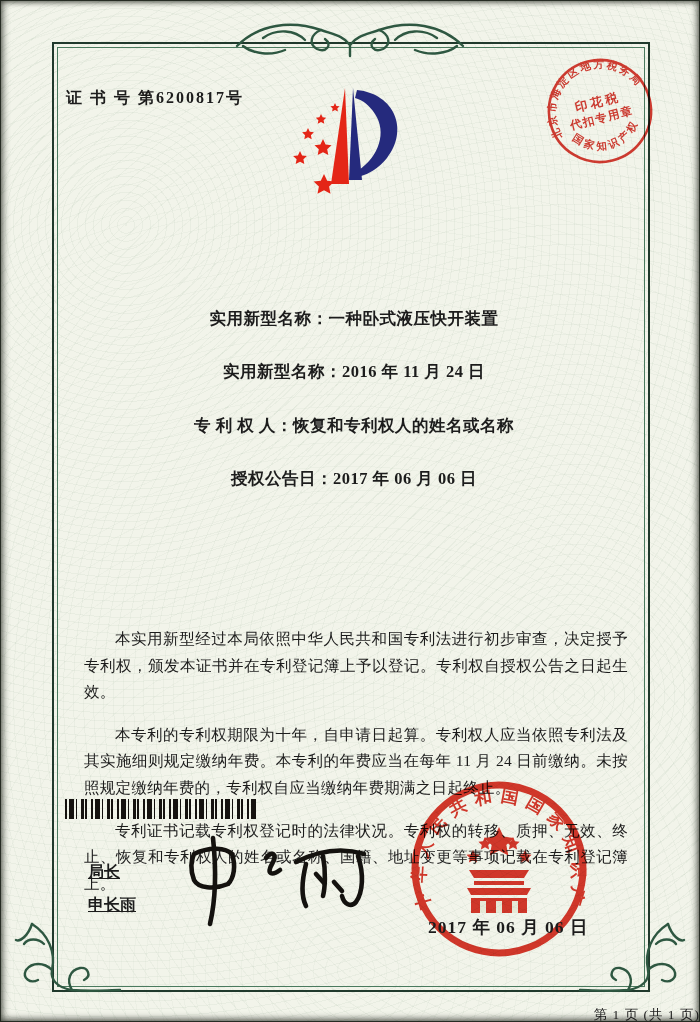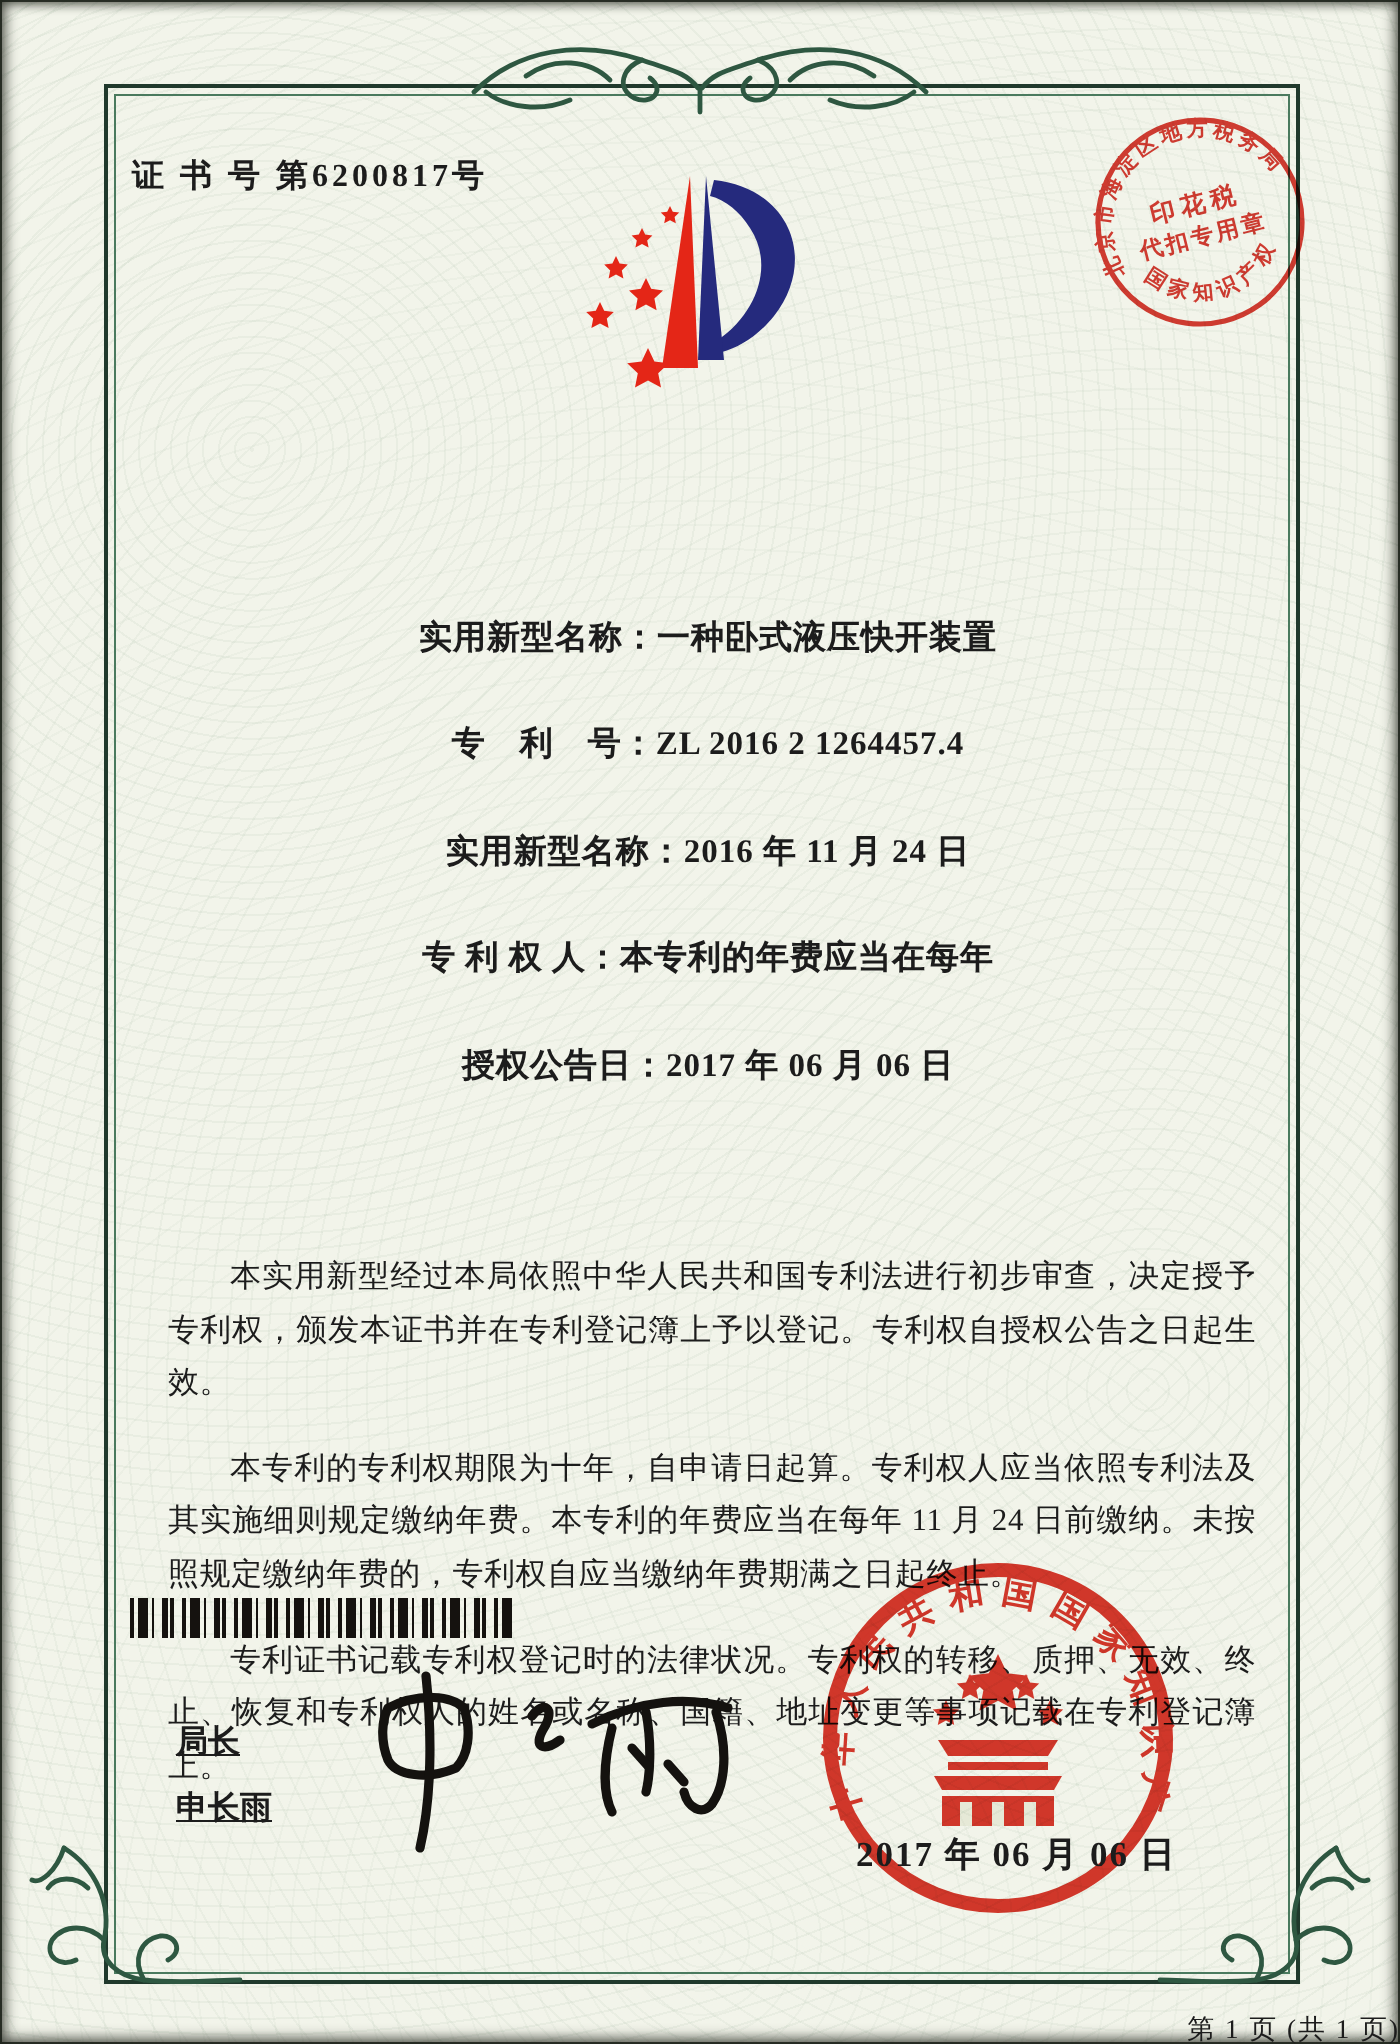--- a/index.html
+++ b/index.html
@@ -25,21 +25,21 @@
   .frame-outer{
     position:absolute;left:52px;top:42px;right:50px;bottom:30px;
     border:2px solid #20392c;
   }
   .frame-inner{
     position:absolute;left:3px;top:3px;right:3px;bottom:3px;
     border:1px solid #4a7a5e;
   }
   .ornament{position:absolute;pointer-events:none;}
   .cert-no{
-    position:absolute;left:66px;top:78px;
+    position:absolute;left:66px;top:88px;
     font-size:16px;font-weight:600;letter-spacing:2px;text-align:right;
   }
   .logo{position:absolute;left:283px;top:84px;}
   .title{
     position:absolute;left:0;right:0;top:198px;
     text-align:center;font-size:42px;font-weight:700;
     letter-spacing:11px;text-indent:11px;
   }
   .fields{position:absolute;left:66px;top:308px;right:58px;}
   .field-row{height:53.4px;font-size:16.5px;font-weight:600;letter-spacing:.5px;text-align:center;}
@@ -130,23 +130,22 @@
       <path d="M17,67 l2.1,4.4 4.8,.6 -3.5,3.3 .9,4.7 -4.3,-2.3 -4.3,2.3 .9,-4.7 -3.5,-3.3 4.8,-.6 Z"></path>
       <path d="M25,44 l1.8,3.8 4.1,.5 -3,2.9 .8,4 -3.7,-2 -3.7,2 .8,-4 -3,-2.9 4.1,-.5 Z"></path>
       <path d="M38,30 l1.6,3.3 3.6,.5 -2.6,2.5 .7,3.5 -3.3,-1.8 -3.3,1.8 .7,-3.5 -2.6,-2.5 3.6,-.5 Z"></path>
       <path d="M52,19 l1.4,2.9 3.2,.4 -2.3,2.2 .6,3.1 -2.9,-1.5 -2.9,1.5 .6,-3.1 -2.3,-2.2 3.2,-.4 Z"></path>
     </g>
   </svg>
 
 
   <div class="fields">
     <div class="field-row"><span>实用新型名称：</span><span>一种卧式液压快开装置</span></div>
-    <div class="field-row"><span>专　利　号：</span><span>ZL 2016 2 1264457.4</span></div>
     <div class="field-row"><span>实用新型名称：</span><span>2016 年 11 月 24 日</span></div>
-    <div class="field-row"><span>专 利 权 人：</span><span>本专利的年费应当在每年</span></div>
+    <div class="field-row"><span>专 利 权 人：</span><span>恢复和专利权人的姓名或名称</span></div>
     <div class="field-row"><span>授权公告日：</span><span>2017 年 06 月 06 日</span></div>
   </div>
 
   <div class="body-text">
     <p>本实用新型经过本局依照中华人民共和国专利法进行初步审查，决定授予专利权，颁发本证书并在专利登记簿上予以登记。专利权自授权公告之日起生效。</p>
     <p>本专利的专利权期限为十年，自申请日起算。专利权人应当依照专利法及其实施细则规定缴纳年费。本专利的年费应当在每年 11 月 24 日前缴纳。未按照规定缴纳年费的，专利权自应当缴纳年费期满之日起终止。</p>
     <p>专利证书记载专利权登记时的法律状况。专利权的转移、质押、无效、终止、恢复和专利权人的姓名或名称、国籍、地址变更等事项记载在专利登记簿上。</p>
   </div>
 
   <div class="barcode"></div>

